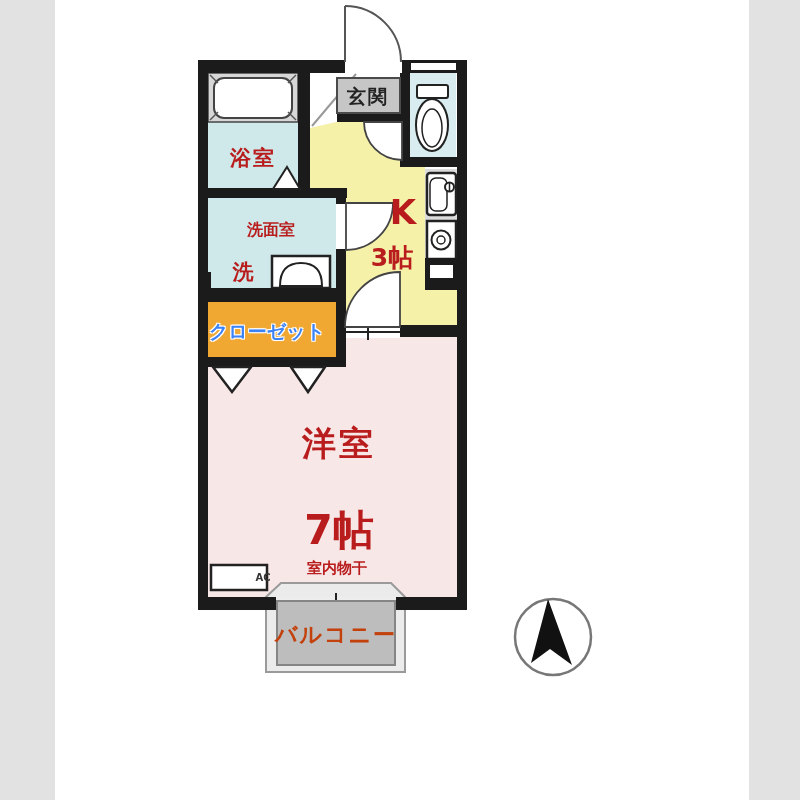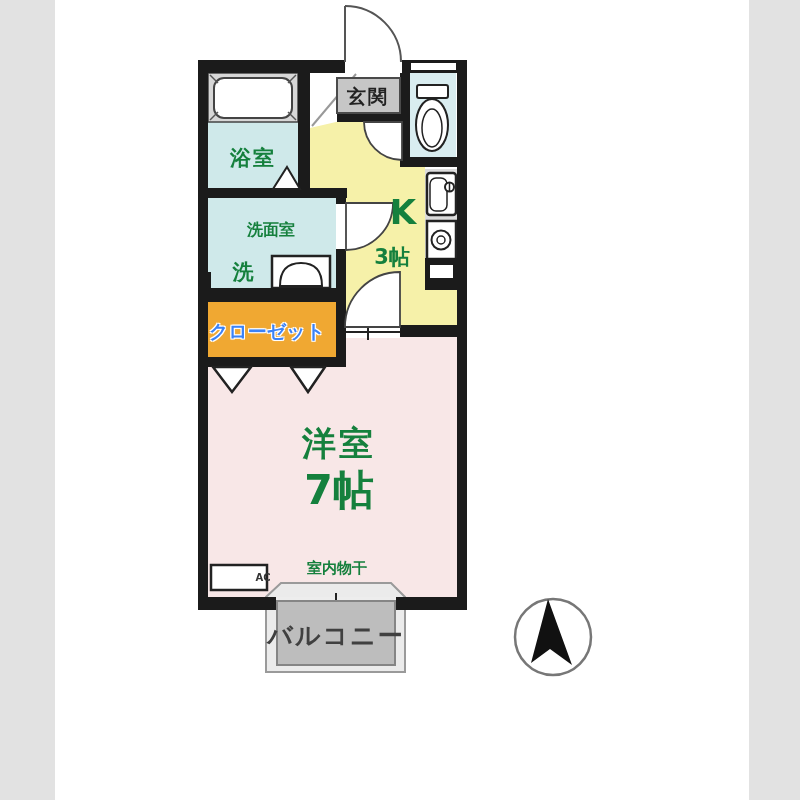--- a/index.html
+++ b/index.html
@@ -4,34 +4,34 @@
 <style>
   html,body{margin:0;padding:0;}
   body{width:800px;height:800px;overflow:hidden;background:#ffffff;
        font-family:"DejaVu Sans","Liberation Sans",sans-serif;}
   .stage{position:relative;width:800px;height:800px;background:#ffffff;text-align:center;}
   .strip{position:absolute;top:0;height:800px;background:#e2e2e2;}
   .strip.left{left:0;width:55px;}
   .strip.right{left:749px;width:51px;}
   svg.plan{position:absolute;left:0;top:0;}
   .lbl{position:absolute;transform:translate(-50%,-50%);white-space:nowrap;
-       color:#15803d;line-height:1;}
+       color:#b91c1c;line-height:1;}
   .lbl.genkan{font-size:19px;font-weight:600;letter-spacing:2px;color:#222;}
   .lbl.bath{font-size:21px;font-weight:600;letter-spacing:2px;}
   .lbl.washroom{font-size:16px;font-weight:600;}
   .lbl.washer{font-size:21px;font-weight:600;}
   .lbl.closet{font-size:19px;font-weight:700;color:#3b82f6;
        text-shadow:0 0 2px #fff,1px 1px 0 #fff,-1px -1px 0 #fff,1px -1px 0 #fff,-1px 1px 0 #fff;}
   .lbl.k{font-size:34px;font-weight:700;}
-  .lbl.ksize{font-size:21px;font-weight:700;}
+  .lbl.ksize{font-size:25px;font-weight:700;}
   .lbl.living{font-size:34px;font-weight:700;letter-spacing:3px;}
-  .lbl.livingsize{font-size:41px;font-weight:700;}
+  .lbl.livingsize{font-size:41px;font-weight:700;margin-top:40px;}
   .lbl.drying{font-size:15px;font-weight:700;}
   .lbl.ac{font-size:10px;font-weight:700;color:#333;margin-left:24px;}
-  .lbl.balcony{font-size:25px;font-weight:600;letter-spacing:2px;color:#404040;}
+  .lbl.balcony{font-size:22px;font-weight:600;letter-spacing:2px;color:#c2410c;}
 </style>
 </head>
 <body>
 
 <div class="stage">
   <div class="strip left"></div>
   <div class="strip right"></div>
 
   <svg class="plan" width="800" height="800" viewBox="0 0 800 800">
 

